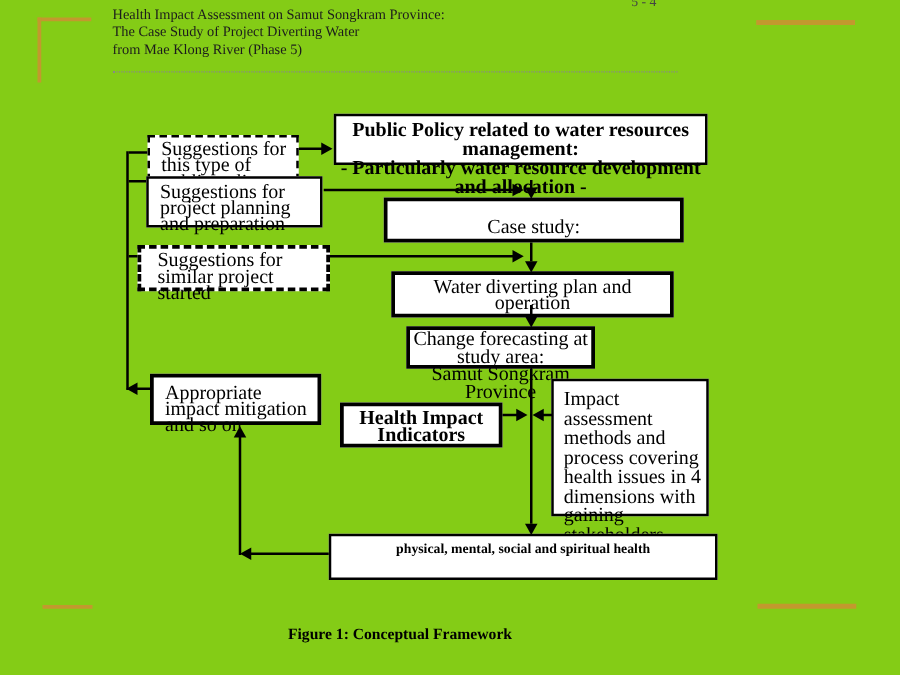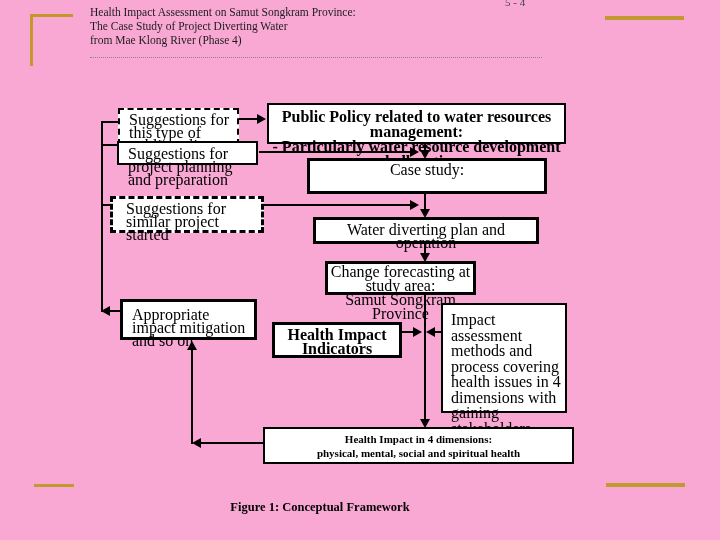--- a/index.html
+++ b/index.html
@@ -1,35 +1,35 @@
 <!DOCTYPE html>
 <html><head>
 <meta charset="utf-8">
 <style>
   html,body{margin:0;padding:0;background:#fff;}
-  #slide{position:relative;width:720px;height:540px;background:#f9a8d4;overflow:hidden;
+  #slide{position:relative;width:720px;height:540px;background:#84cc16;overflow:hidden;
          font-family:"Liberation Serif","DejaVu Serif",serif;color:#000;}
   .gold{position:absolute;background:#C2992E;}
   #corner-h{left:30px;top:14px;width:43px;height:3px;}
   #corner-v{left:30px;top:14px;width:3px;height:52px;}
   #bar-tr{left:605px;top:16px;width:79px;height:4px;}
   #bar-bl{left:34px;top:484px;width:40px;height:3px;}
   #bar-br{left:606px;top:483px;width:79px;height:4px;}
   #page-num{position:absolute;left:505px;top:-4px;font-size:11px;color:#444;}
   #header{position:absolute;left:90px;top:5px;width:470px;font-size:11.5px;line-height:14px;color:#1c1c1c;}
   #sep{position:absolute;left:90px;top:57px;width:452px;height:0;border-top:1px dotted #888;}
 
   .dbox{position:absolute;background:#fff;font-size:16px;line-height:13px;box-sizing:border-box;}
   .ctr{text-align:center;}
   #box-sug-policy{left:118px;top:108px;width:121px;height:37px;border:2px dashed #000;padding:3px 4px 0 9px;z-index:1;}
-  #box-sug-planning{left:117px;top:141px;width:141px;height:24px;border:2px solid #000;padding:4px 4px 0 9px;z-index:2;}
+  #box-sug-planning{left:117px;top:141px;width:141px;height:41px;border:2px solid #000;padding:4px 4px 0 9px;z-index:2;}
   #box-sug-similar{left:110px;top:196px;width:154px;height:37px;border:3px dashed #000;padding:3px 4px 0 13px;}
-  #box-public-policy{left:267px;top:103px;width:299px;height:41px;border:2px solid #000;font-weight:bold;padding-top:4px;line-height:15px;text-align:center;}
-  #box-case-study{left:307px;top:158px;width:240px;height:36px;border:3px solid #000;padding-top:2px;line-height:14px;}
-  #box-water{left:313px;top:217px;width:226px;height:27px;border:3px solid #000;padding-top:3px;}
+  #box-public-policy{left:267px;top:91px;width:299px;height:41px;border:2px solid #000;font-weight:bold;padding-top:4px;line-height:15px;text-align:center;}
+  #box-case-study{left:307px;top:158px;width:240px;height:36px;border:3px solid #000;padding-top:14px;line-height:14px;}
+  #box-water{left:313px;top:217px;width:226px;height:37px;border:3px solid #000;padding-top:3px;}
   #box-change{left:325px;top:261px;width:151px;height:34px;border:3px solid #000;padding-top:1px;line-height:14px;}
   #box-mitigation{left:120px;top:299px;width:137px;height:41px;border:3px solid #000;padding:6px 4px 0 9px;}
   #box-hii{left:272px;top:322px;width:130px;height:36px;border:3px solid #000;font-weight:bold;padding-top:3px;line-height:14px;}
   #box-impact{left:441px;top:303px;width:126px;height:110px;border:2px solid #000;padding:7px 4px 0 8px;line-height:15.5px;}
   #box-h4d{left:263px;top:427px;width:311px;height:37px;border:2px solid #000;font-weight:bold;padding-top:3px;line-height:14px;font-size:11px;}
   #caption{position:absolute;left:170px;top:500px;width:300px;text-align:center;font-weight:bold;font-size:12.5px;}
 
   .line{position:absolute;background:#000;}
   .ah{position:absolute;width:0;height:0;}
   .ah-right{border-top:5px solid transparent;border-bottom:5px solid transparent;border-left:9px solid #000;}
@@ -74,21 +74,21 @@
   <div class="gold" id="corner-h"></div>
   <div class="gold" id="corner-v"></div>
   <div class="gold" id="bar-tr"></div>
   <div class="gold" id="bar-bl"></div>
   <div class="gold" id="bar-br"></div>
 
   <div id="page-num">5 - 4</div>
   <div id="header">
     <div>Health Impact Assessment on Samut Songkram Province:</div>
     <div>The Case Study of Project Diverting Water</div>
-    <div>from Mae Klong River (Phase 4)</div>
+    <div>from Mae Klong River (Phase 5)</div>
   </div>
   <div id="sep"></div>
 
   <div class="dbox" id="box-sug-policy">Suggestions for this type of public policy</div>
   <div class="dbox" id="box-sug-planning">Suggestions for project planning and preparation</div>
   <div class="dbox" id="box-sug-similar">Suggestions for similar project started</div>
 
   <div class="dbox ctr" id="box-public-policy">
     <div>Public Policy related to water resources management:</div>
     <div>- Particularly water resource development and allocation -</div>
@@ -108,21 +108,20 @@
   <div class="dbox" id="box-mitigation">Appropriate impact mitigation and so on</div>
 
   <div class="dbox ctr" id="box-hii">
     <div>Health Impact</div>
     <div>Indicators</div>
   </div>
 
   <div class="dbox" id="box-impact">Impact assessment methods and process covering health issues in 4 dimensions with gaining stakeholders acceptance</div>
 
   <div class="dbox ctr" id="box-h4d">
-    <div>Health Impact in 4 dimensions:</div>
     <div>physical, mental, social and spiritual health</div>
   </div>
 
   <div id="caption">Figure 1: Conceptual Framework</div>
 
   <div class="line" id="l-left-v"></div>
   <div class="line" id="l-stub1"></div>
   <div class="line" id="l-stub2"></div>
   <div class="line" id="l-stub3"></div>
   <div class="line" id="l-mitig-h"></div>

